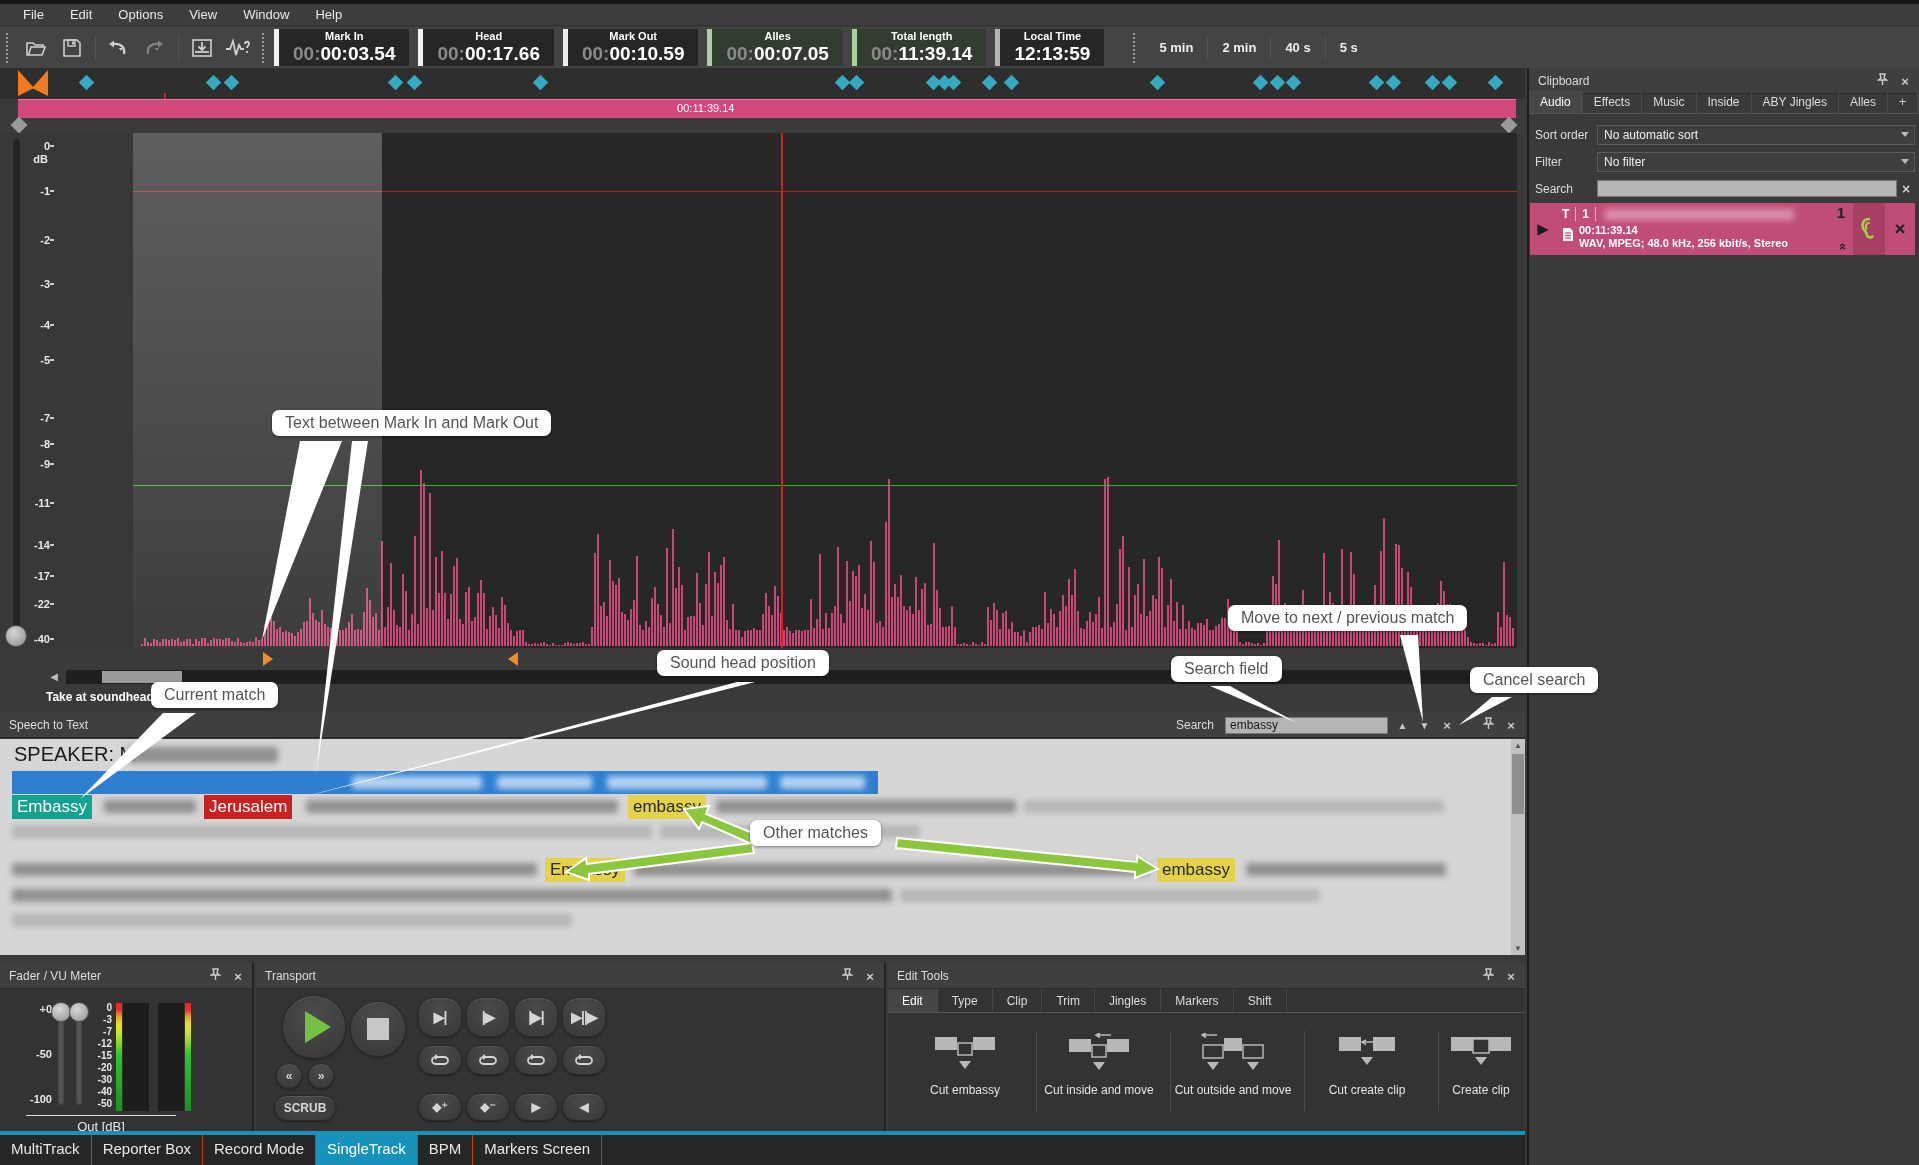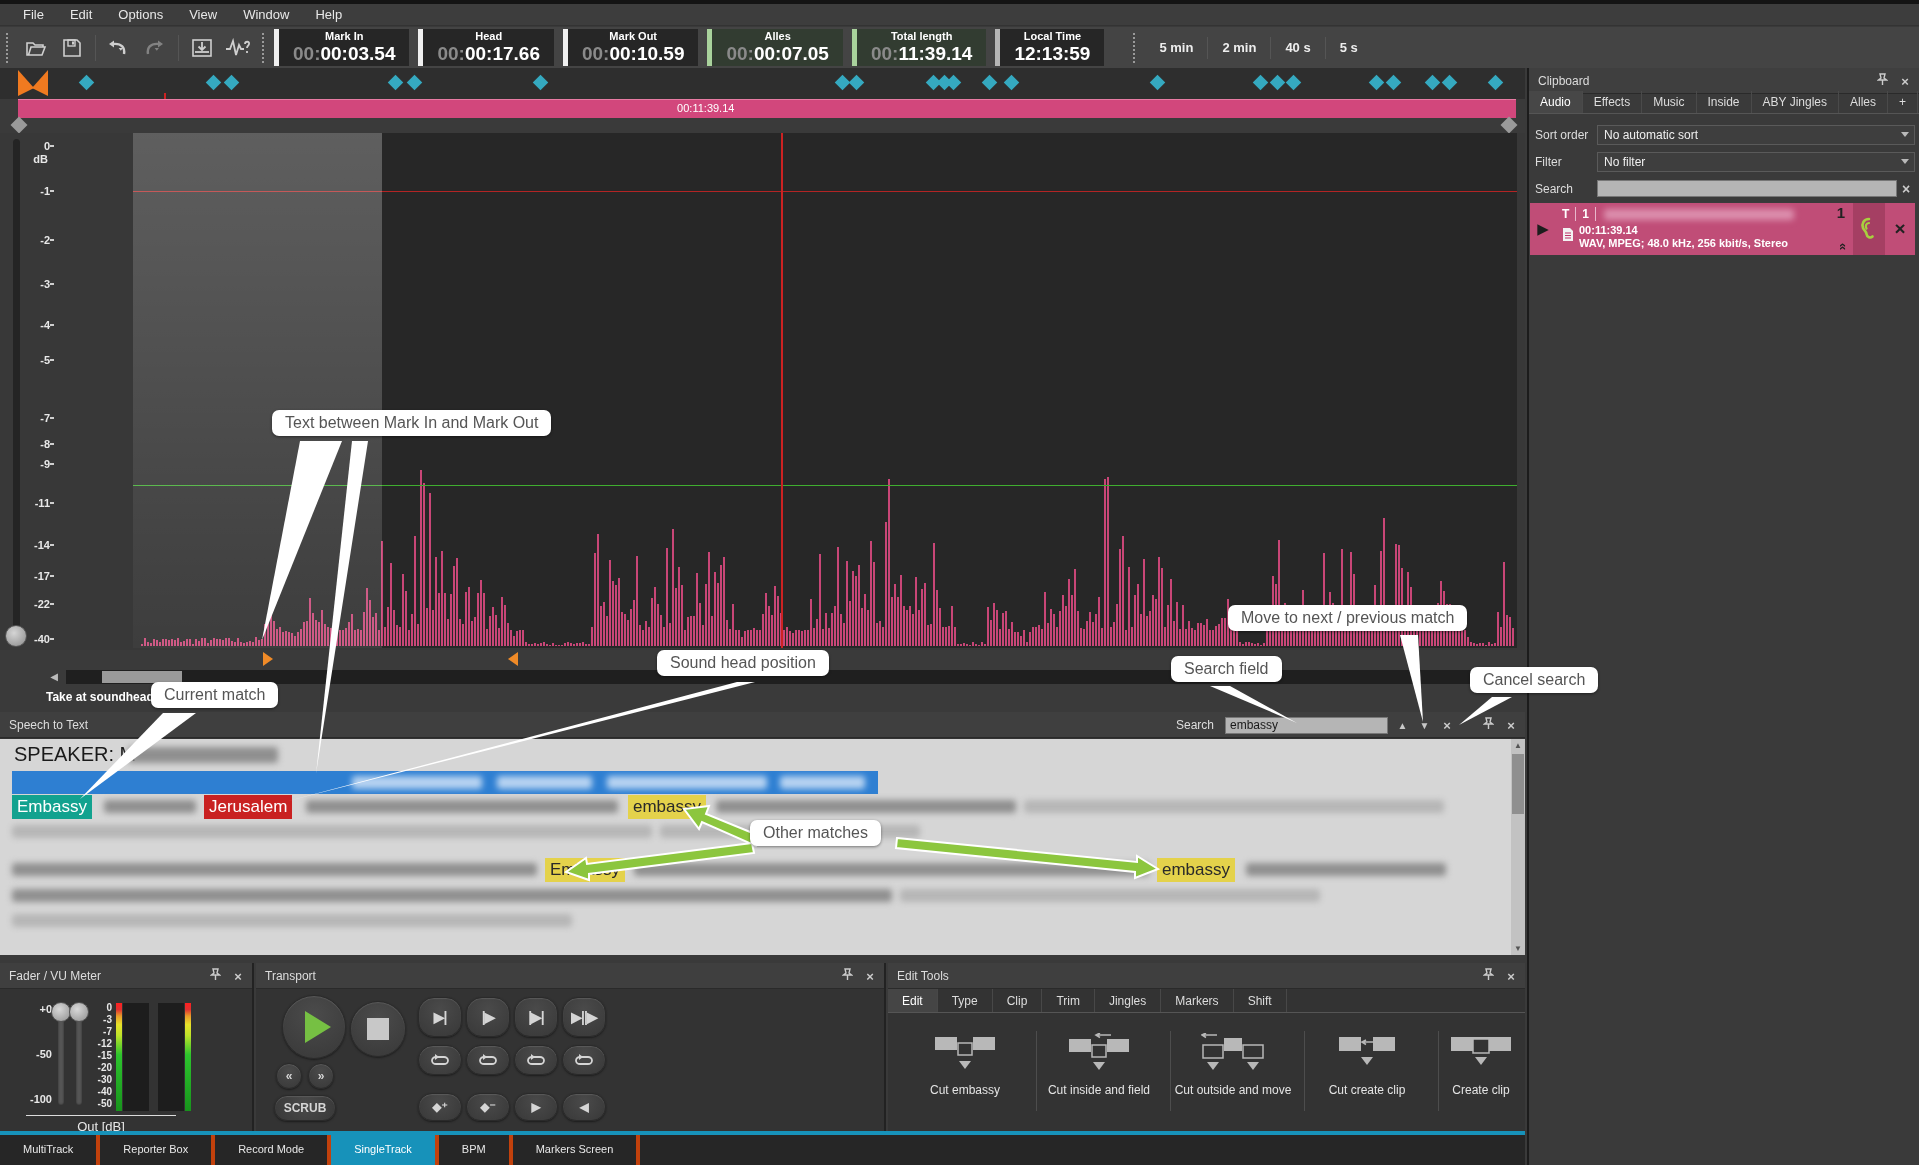--- a/index.html
+++ b/index.html
@@ -110,21 +110,21 @@
   .tabs-row { position:absolute; left:0; top:26px; width:100%; height:24px; display:flex; border-bottom:1px solid #555; background:#333; }
   .tab { padding:0 14px; font-size:12px; color:#ddd; line-height:24px; border-right:1px solid #484848; }
   .tab.active { background:#454545; border-bottom:1px solid #454545; color:#fff; }
   .tool-item { position:absolute; top:70px; width:118px; text-align:center; }
   .tool-sep { position:absolute; top:68px; width:1px; height:80px; background:#4d4d4d; }
   .tool-label { font-size:12px; color:#e4e4e4; margin-top:8px; line-height:15px; }
   .tool-icon { display:inline-block; }
 
   .blue-rule { position:absolute; left:0; top:1131px; width:1525px; height:4px; background:#1792ba; }
   .bottom-tabs { position:absolute; left:0; top:1135px; width:1525px; height:30px; background:#262626; display:flex; }
-  .btab { padding:0 23px; font-size:11px; color:#e8e8e8; line-height:28px; border-right:4px solid #c2410c; }
+  .btab { padding:0 11px; font-size:15px; color:#e8e8e8; line-height:28px; border-right:1px solid #c2410c; }
   .btab.active { background:#1792ba; color:#fff; }
 
   
   .right-panel { position:absolute; left:1527px; top:68px; width:392px; height:1097px; background:#3a3a3a; border-left:2px solid #1c1c1c; }
   .rp-tabs { position:absolute; left:0; top:23px; width:100%; height:23px; display:flex; border-bottom:1px solid #555; }
   .rp-tab { padding:0 11px; font-size:12px; color:#ddd; line-height:22px; border-right:1px solid #4a4a4a; }
   .rp-tab.active { background:#474747; color:#fff; border-bottom:1px solid #474747; }
   .rp-row { position:absolute; left:6px; width:380px; height:21px; display:flex; align-items:center; }
   .rp-label { width:62px; font-size:12px; color:#ddd; }
   .rp-select { flex:1; height:20px; background:#3e3e3e; border:1px solid #5a5a5a; color:#f0f0f0; font-size:12px; line-height:18px; padding:0 6px; position:relative; }
@@ -993,21 +993,21 @@
     </div>
     <div class="tool-sep" style="left:148px;"></div>
     <div class="tool-item" style="left:152px;">
       <svg class="tool-icon" width="64" height="38" viewBox="0 0 64 38">
           <rect x="2" y="6" width="22" height="13" fill="#b8b8b8"></rect>
           <rect x="40" y="6" width="22" height="13" fill="#b8b8b8"></rect>
           <path d="M44 2 H30 M33 0 L29 2 L33 4.5" stroke="#b8b8b8" stroke-width="1.6" fill="none"></path>
           <rect x="25" y="12" width="14" height="12" fill="none" stroke="#b8b8b8" stroke-width="1.5"></rect>
           <path d="M26 29 L38 29 L32 37 Z" fill="#b8b8b8"></path>
         </svg>
-      <div class="tool-label">Cut inside and field</div>
+      <div class="tool-label">Cut inside and move</div>
     </div>
     <div class="tool-sep" style="left:282px;"></div>
     <div class="tool-item" style="left:286px;">
       <svg class="tool-icon" width="64" height="38" viewBox="0 0 64 38">
           <rect x="2" y="12" width="20" height="13" fill="none" stroke="#b8b8b8" stroke-width="1.5"></rect>
           <rect x="42" y="12" width="20" height="13" fill="none" stroke="#b8b8b8" stroke-width="1.5"></rect>
           <rect x="23" y="5" width="18" height="13" fill="#b8b8b8"></rect>
           <path d="M16 2 H2 M5 0 L1 2 L5 4.5" stroke="#b8b8b8" stroke-width="1.6" fill="none"></path>
           <path d="M6 29 L18 29 L12 37 Z" fill="#b8b8b8"></path>
           <path d="M46 29 L58 29 L52 37 Z" fill="#b8b8b8"></path>

